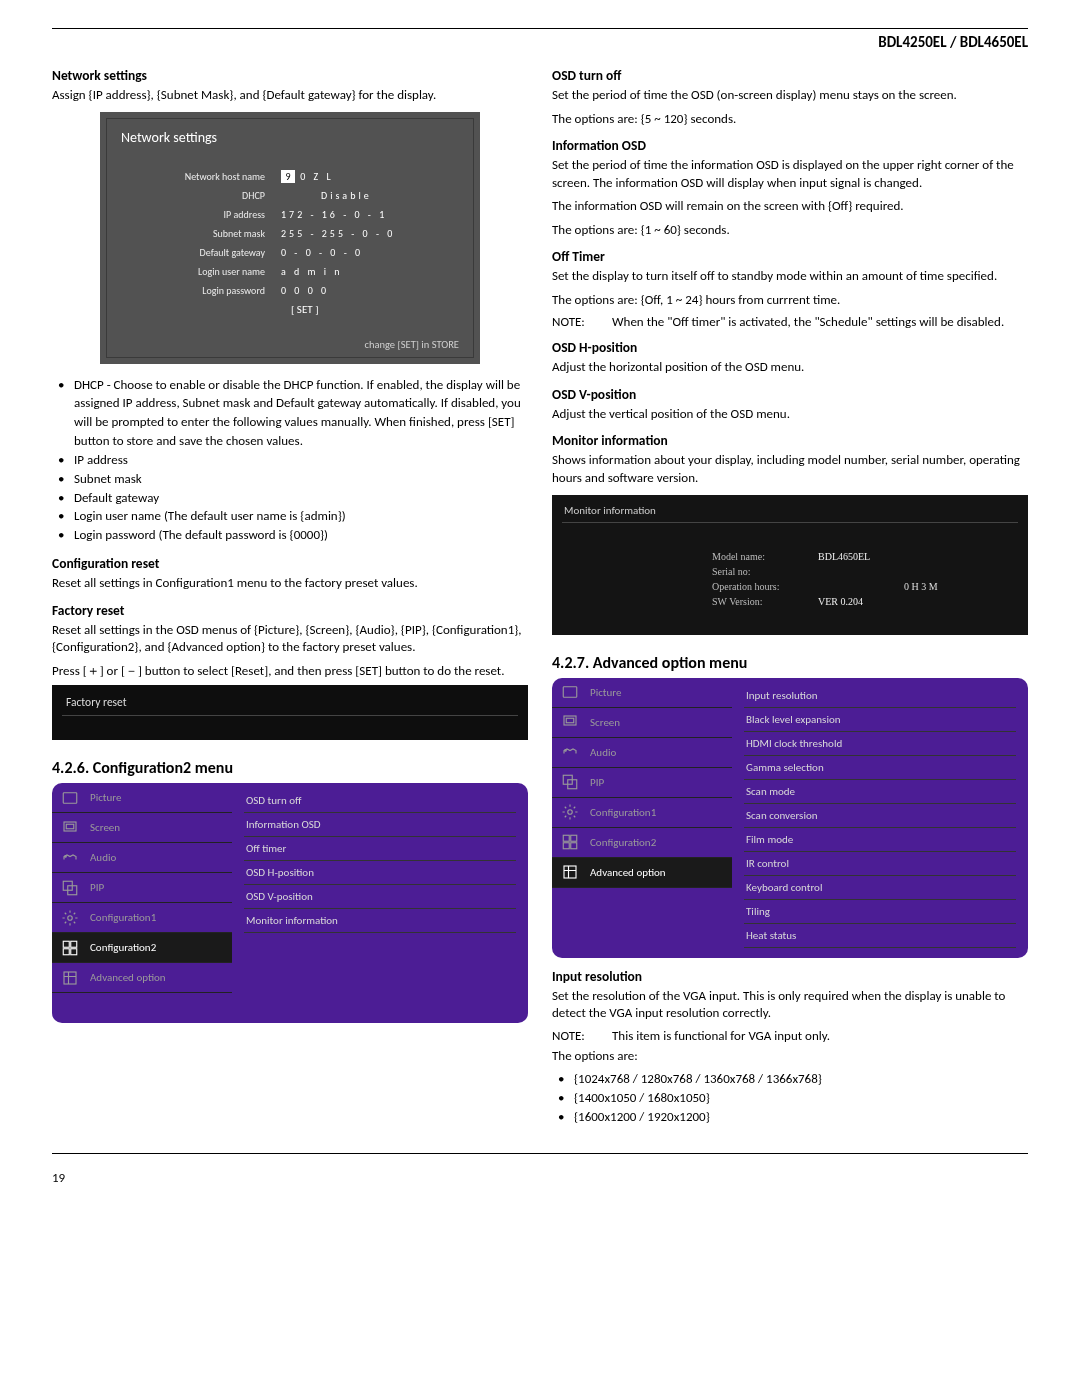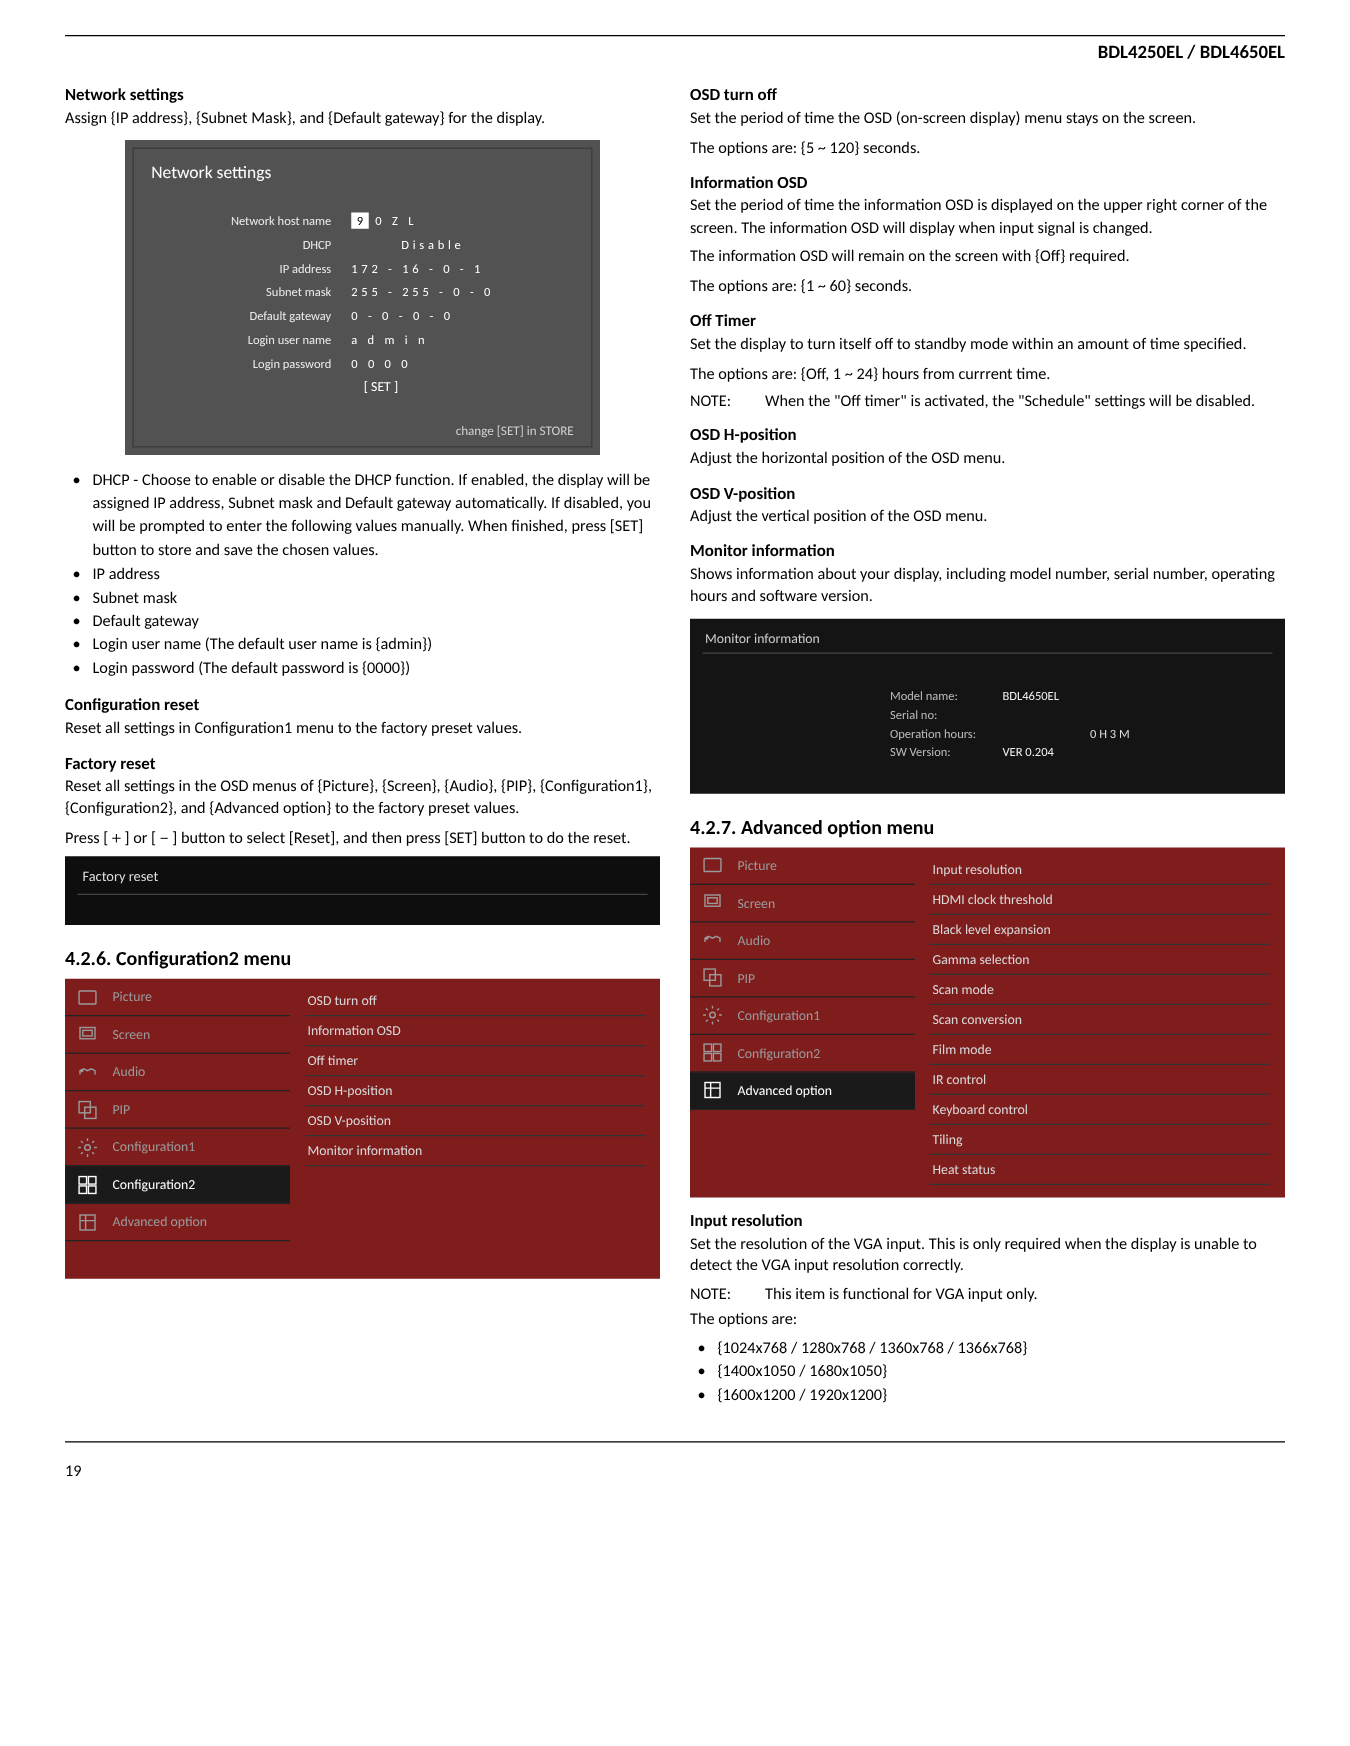--- a/index.html
+++ b/index.html
@@ -112,26 +112,27 @@
     margin-top:42px;
   }
   .fr-btn {
     border:1px solid #7a7a7a; padding:4px 30px; color:#eee;
     font-size:12px;
   }
   .fr-btn.hl { border:1.5px solid #2ee0e0; color:#fff; }
 
   
   .osd {
-    background:#7f1d1d;
+    background:#4c1d95;
     display:flex;
     font-size:11px;
     color:#ccc;
     height: 240px;
     margin:6px 0 10px 0;
+    border-radius:10px;
   }
   .osd-left { width: 180px; }
   .osd-right { flex:1; padding:6px 12px 6px 12px; }
   .osd-item {
     display:flex; align-items:center;
     height:30px;
     border-bottom:1px solid #222;
     padding-left:8px; gap:10px;
     color:#9a9a9a;
   }
@@ -156,21 +157,21 @@
     color:#ccc;
     font-size:10.5px;
     padding:6px 10px 26px 10px;
     margin:8px 0 12px 0;
   }
   .panel-mon-title { border-bottom:1px solid #444; padding:3px 0 5px 2px; font-size:11px; }
   .panel-mon-body {
     margin-top:26px;
     padding-left: 150px;
   }
-  .mon-row { display:flex; gap:0; line-height:1.5; font-size:10px; }
+  .mon-row { display:flex; gap:16px; line-height:1.5; font-size:10px;font-family:Liberation Serif, serif; }
   .mon-k { width:90px; color:#bbb; }
   .mon-v { color:#eee; }
   .mon-extra { margin-left:70px; color:#ddd; }
 
 </style>
 </head>
 <body>
 
 <div class="page">
   <div class="rule-top"></div>
@@ -438,22 +439,22 @@
                 <svg viewBox="0 0 24 24" fill="none" stroke="currentColor" stroke-width="1.5">
                   <rect x="4" y="4" width="16" height="16"></rect>
                   <path d="M4 10h16M10 4v16"></path>
                 </svg>
               </span>
               <span>Advanced option</span>
             </div>
           </div>
         <div class="osd-right" id="osd-adv-right">
             <div class="osd-r-item">Input resolution</div>
+            <div class="osd-r-item">Black level expansion</div>
             <div class="osd-r-item">HDMI clock threshold</div>
-            <div class="osd-r-item">Black level expansion</div>
             <div class="osd-r-item">Gamma selection</div>
             <div class="osd-r-item">Scan mode</div>
             <div class="osd-r-item">Scan conversion</div>
             <div class="osd-r-item">Film mode</div>
             <div class="osd-r-item">IR control</div>
             <div class="osd-r-item">Keyboard control</div>
             <div class="osd-r-item">Tiling</div>
             <div class="osd-r-item">Heat status</div>
             <div class="osd-chevron">▼</div>
           </div>

